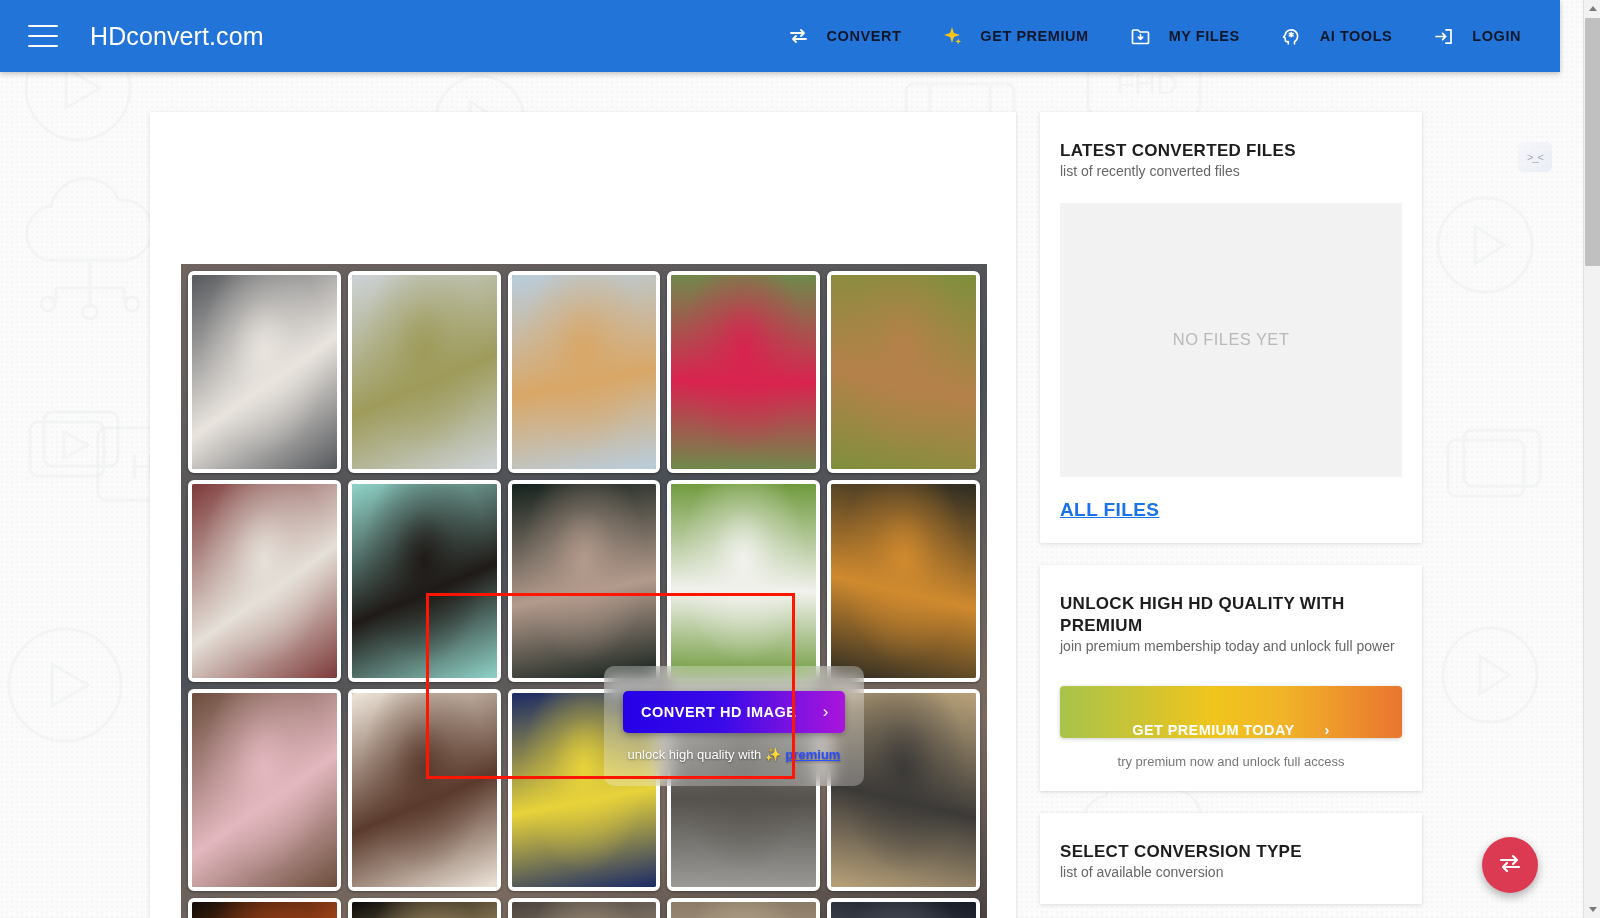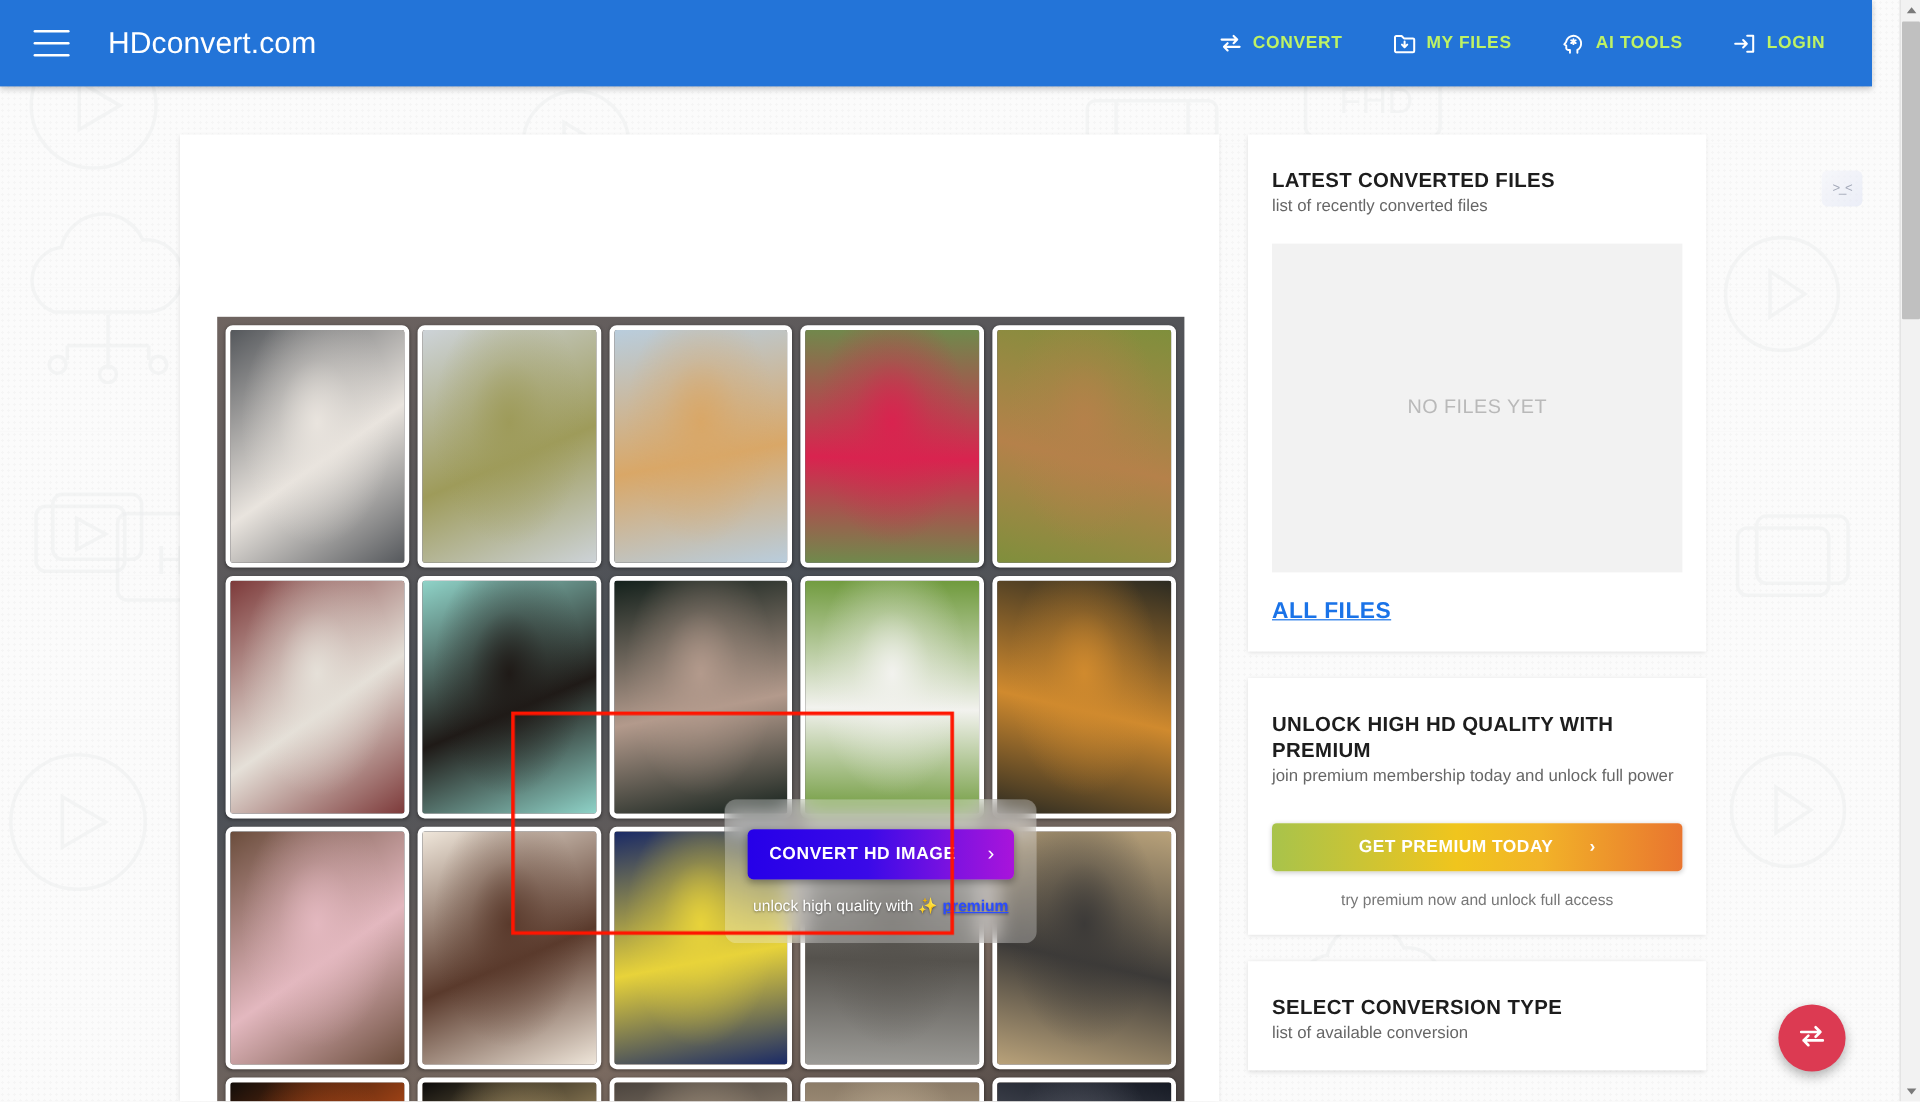--- a/index.html
+++ b/index.html
@@ -35,22 +35,22 @@
   }
   .burger { width: 30px; height: 22px; margin-left: 28px; cursor: pointer;
             display:flex; flex-direction:column; justify-content:space-between; }
   .burger span { display:block; height:2px; background:#fff; border-radius:1px; }
   .brand {
     color: #fff; font-size: 25px; font-weight: 400; margin-left: 32px;
     letter-spacing: 0.1px; white-space: nowrap;
   }
   .nav { margin-left: auto; display: flex; align-items: center; gap: 0; padding-right: 18px; }
   .nav-item {
-    display: flex; align-items: center; gap: 9px;
-    color: #bef264; font-size: 14.5px; font-weight: bold; letter-spacing: 0.55px;
+    display: flex; align-items: center; gap: 19px;
+    color: #0f172a; font-size: 14.5px; font-weight: bold; letter-spacing: 0.55px;
     padding: 10px 21px; cursor: pointer; white-space: nowrap;
   }
   .nav-item .ico { display:flex; align-items:center; }
   .nav-item .ico svg { display:block; }
 
   
   .content-wrap {
     position: absolute; top: 72px; left: 0; width: 1560px; height: 846px;
   }
   .main-card {
@@ -131,25 +131,25 @@
   .empty-box {
     margin-top: 22px; height: 274px; background: #f2f2f2;
     display: flex; align-items: center; justify-content: center;
     color: #b9b9b9; font-size: 16.5px; letter-spacing: 0.4px;
   }
   .all-files {
     margin-top: 22px; color: #1a73e8; font-size: 19px;
     font-weight: bold; letter-spacing: 0.4px; cursor: pointer; display:inline-block;
   }
   .prem-btn {
-    margin-top: 30px; width: 100%; height: 40px; border: none; border-radius: 4px;
+    margin-top: 30px; width: 100%; height: 52px; border: none; border-radius: 4px;
     background: linear-gradient(90deg,#a8c34b 0%, #f0c51d 45%, #f2b428 65%, #e9752f 100%);
     color: #fff; font-family:"Liberation Sans", sans-serif;
     font-size: 14.5px; font-weight: bold; letter-spacing: 0.4px;
-    display: flex; align-items: center; justify-content: center; gap: 30px;
+    display: flex; align-items: flex-end; justify-content: center; gap: 30px;
     cursor: pointer; box-shadow: 0 1px 4px rgba(0,0,0,0.2);
   }
   .prem-note { margin-top: 16px; text-align: center; font-size: 13px; color: #777; }
 
   
   .fab {
     position: absolute; right: 62px; bottom: 25px; width: 56px; height: 56px;
     border-radius: 50%; background: #dc3a52; cursor: pointer;
     display: flex; align-items: center; justify-content: center;
     box-shadow: 0 4px 10px rgba(0,0,0,0.3); z-index: 45;
@@ -275,20 +275,29 @@
       <div class="nav-item">
         <span class="ico">
           <svg width="19" height="16" viewBox="0 0 19 16" fill="none" stroke="#fff" stroke-width="1.8" stroke-linecap="round" stroke-linejoin="round">
             <path d="M2 5 h13 M12 2 l3 3 -3 3"></path>
               <path d="M17 11 H4 M7 8 l-3 3 3 3"></path>
           </svg>
         </span>
         <span>CONVERT</span>
       </div>
 
+      <div class="nav-item">
+        <span class="ico">
+          <svg width="18" height="18" viewBox="0 0 18 18" fill="#f5c518">
+            <path d="M9 0 L10.9 6.1 L17 8 L10.9 9.9 L9 16 L7.1 9.9 L1 8 L7.1 6.1 Z"></path>
+            <path d="M15.2 11.4 L16 13.6 L18 14.4 L16 15.2 L15.2 17.4 L14.4 15.2 L12.4 14.4 L14.4 13.6 Z"></path>
+          </svg>
+        </span>
+        <span>GET PREMIUM</span>
+      </div>
 
       <div class="nav-item">
         <span class="ico">
           <svg width="19" height="17" viewBox="0 0 19 17" fill="none" stroke="#fff" stroke-width="1.7" stroke-linecap="round" stroke-linejoin="round">
             <path d="M1.5 14.5 V3 a1 1 0 0 1 1 -1 H7 l2 2 h7.5 a1 1 0 0 1 1 1 v9.5 a1 1 0 0 1 -1 1 H2.5 a1 1 0 0 1 -1 -1 Z"></path>
             <path d="M9.5 6.6 v4.6 M7.3 9.2 l2.2 2.2 2.2 -2.2"></path>
           </svg>
         </span>
         <span>MY FILES</span>
       </div>

